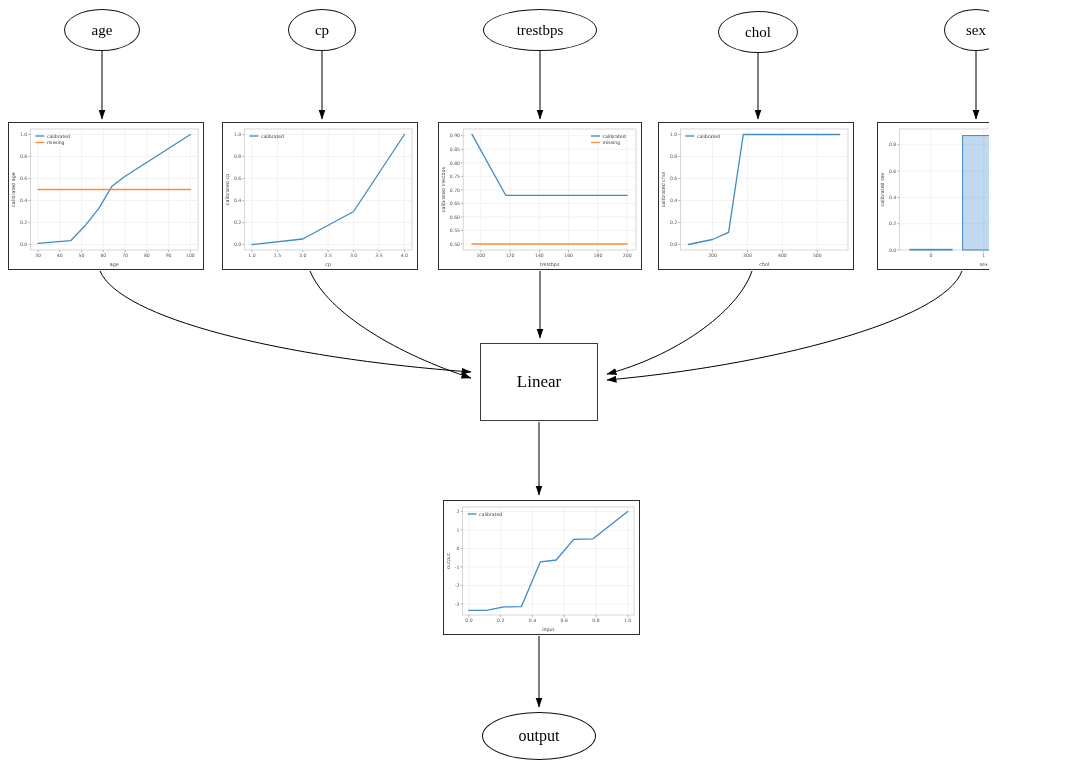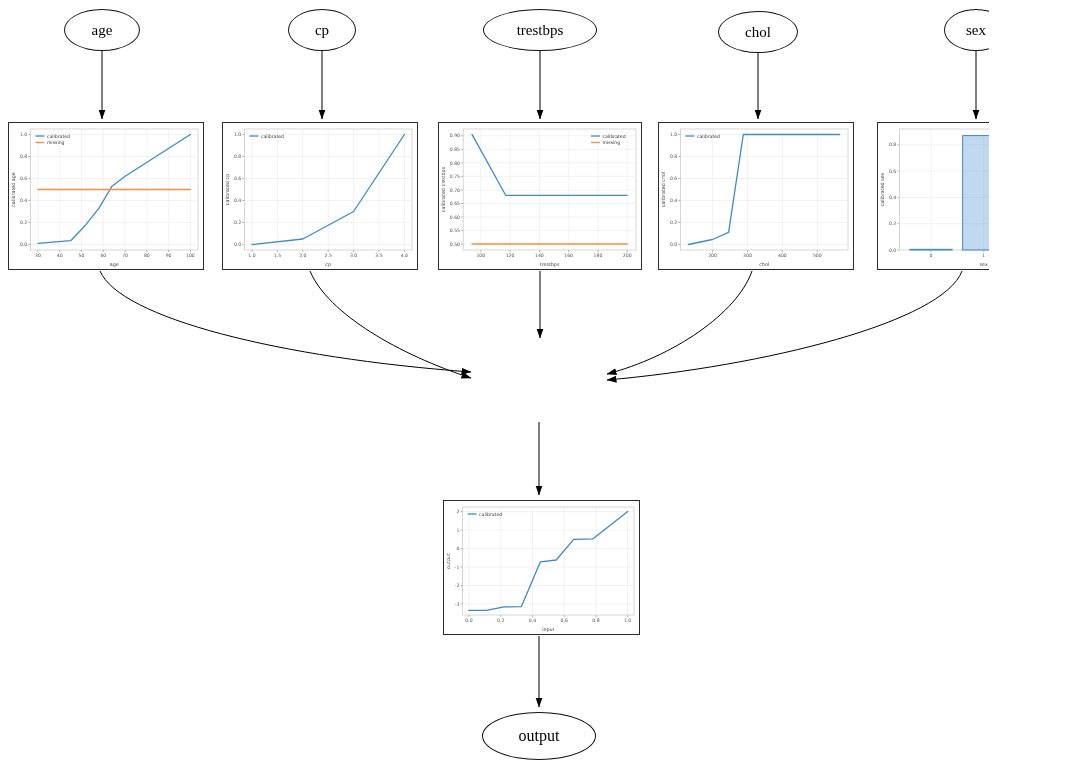--- a/index.html
+++ b/index.html
@@ -284,20 +284,23 @@
         <line x1="19.2" y1="21.782608695652172" x2="21.4" y2="21.782608695652172" stroke="#888" stroke-width="0.6"></line>
         <text x="18.2" y="23.48260869565217" font-size="4.6" fill="#555" text-anchor="end" font-family="&quot;DejaVu Sans&quot;, sans-serif">0.8</text>
         <rect x="31.93749999999999" y="126.34239130434783" width="42.15" height="0.6576086956521721" fill="rgba(63,138,201,0.32)" stroke="#3f8ac9" stroke-width="1"></rect>
         <rect x="84.62499999999999" y="12.576086956521735" width="42.15" height="114.42391304347827" fill="rgba(63,138,201,0.32)" stroke="#3f8ac9" stroke-width="1"></rect>
         <rect x="137.3125" y="40.853260869565204" width="42.15" height="86.1467391304348" fill="rgba(253,141,60,0.32)" stroke="#fd8d3c" stroke-width="1"></rect>
         <text x="105.69999999999999" y="143" font-size="4.8" fill="#444" text-anchor="middle" font-family="&quot;DejaVu Sans&quot;, sans-serif">sex</text>
         <text x="0" y="0" font-size="4.8" fill="#444" text-anchor="middle" font-family="&quot;DejaVu Sans&quot;, sans-serif" transform="translate(6,66.5) rotate(-90)">calibrated sex</text>
       </svg>
   </div>
 
+  <div class="linear-node" style="left:480px;top:343px;width:118px;height:78px">
+    <span>Linear</span>
+  </div>
 
   <div class="chart-node" style="left:443px;top:500px;width:197px;height:135px">
     <svg width="195" height="133">
         <rect x="18.6" y="6" width="171.4" height="108" fill="#ffffff" stroke="#cccccc" stroke-width="0.8"></rect>
         <line x1="24.94814814814815" y1="6" x2="24.94814814814815" y2="114" stroke="#ececec" stroke-width="0.7"></line>
         <line x1="24.94814814814815" y1="114" x2="24.94814814814815" y2="116.2" stroke="#888" stroke-width="0.6"></line>
         <text x="24.94814814814815" y="120.8" font-size="4.6" fill="#555" text-anchor="middle" font-family="&quot;DejaVu Sans&quot;, sans-serif">0.0</text>
         <line x1="56.6888888888889" y1="6" x2="56.6888888888889" y2="114" stroke="#ececec" stroke-width="0.7"></line>
         <line x1="56.6888888888889" y1="114" x2="56.6888888888889" y2="116.2" stroke="#888" stroke-width="0.6"></line>
         <text x="56.6888888888889" y="120.8" font-size="4.6" fill="#555" text-anchor="middle" font-family="&quot;DejaVu Sans&quot;, sans-serif">0.2</text>

